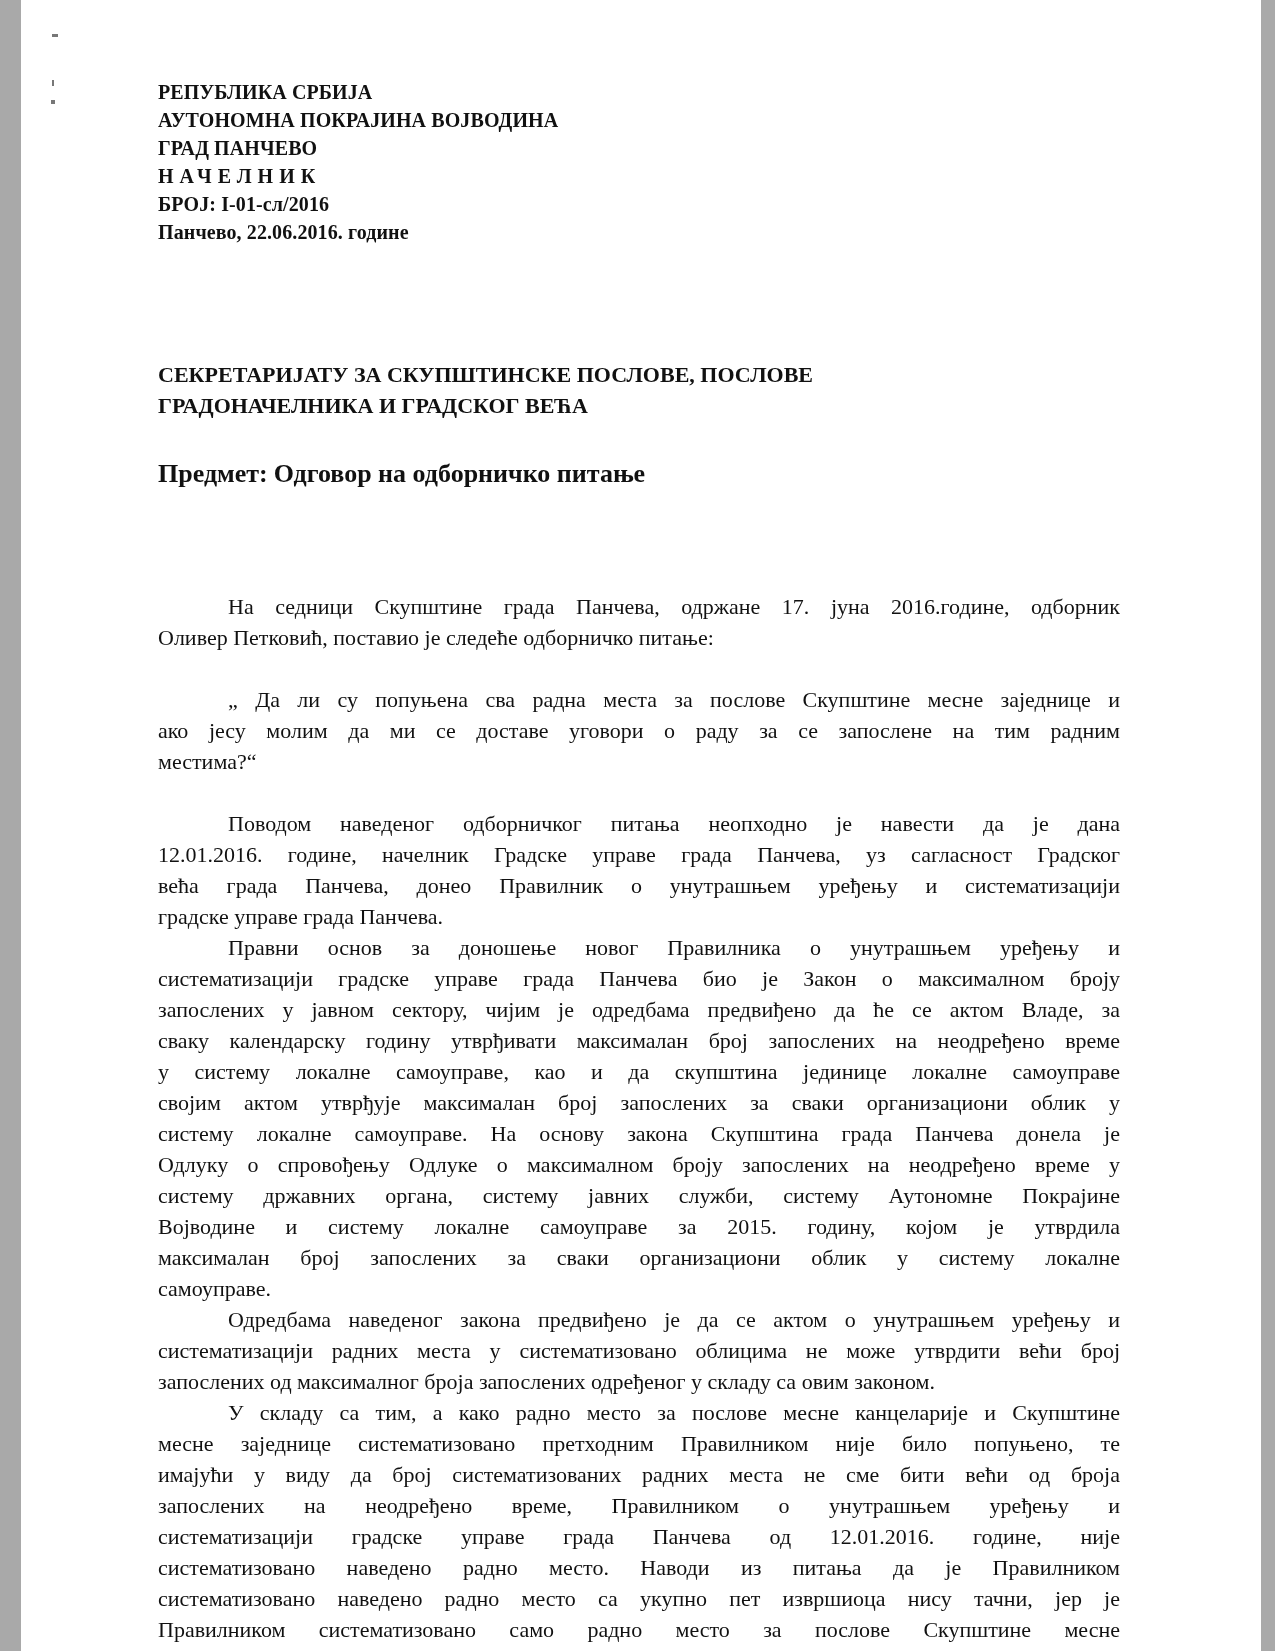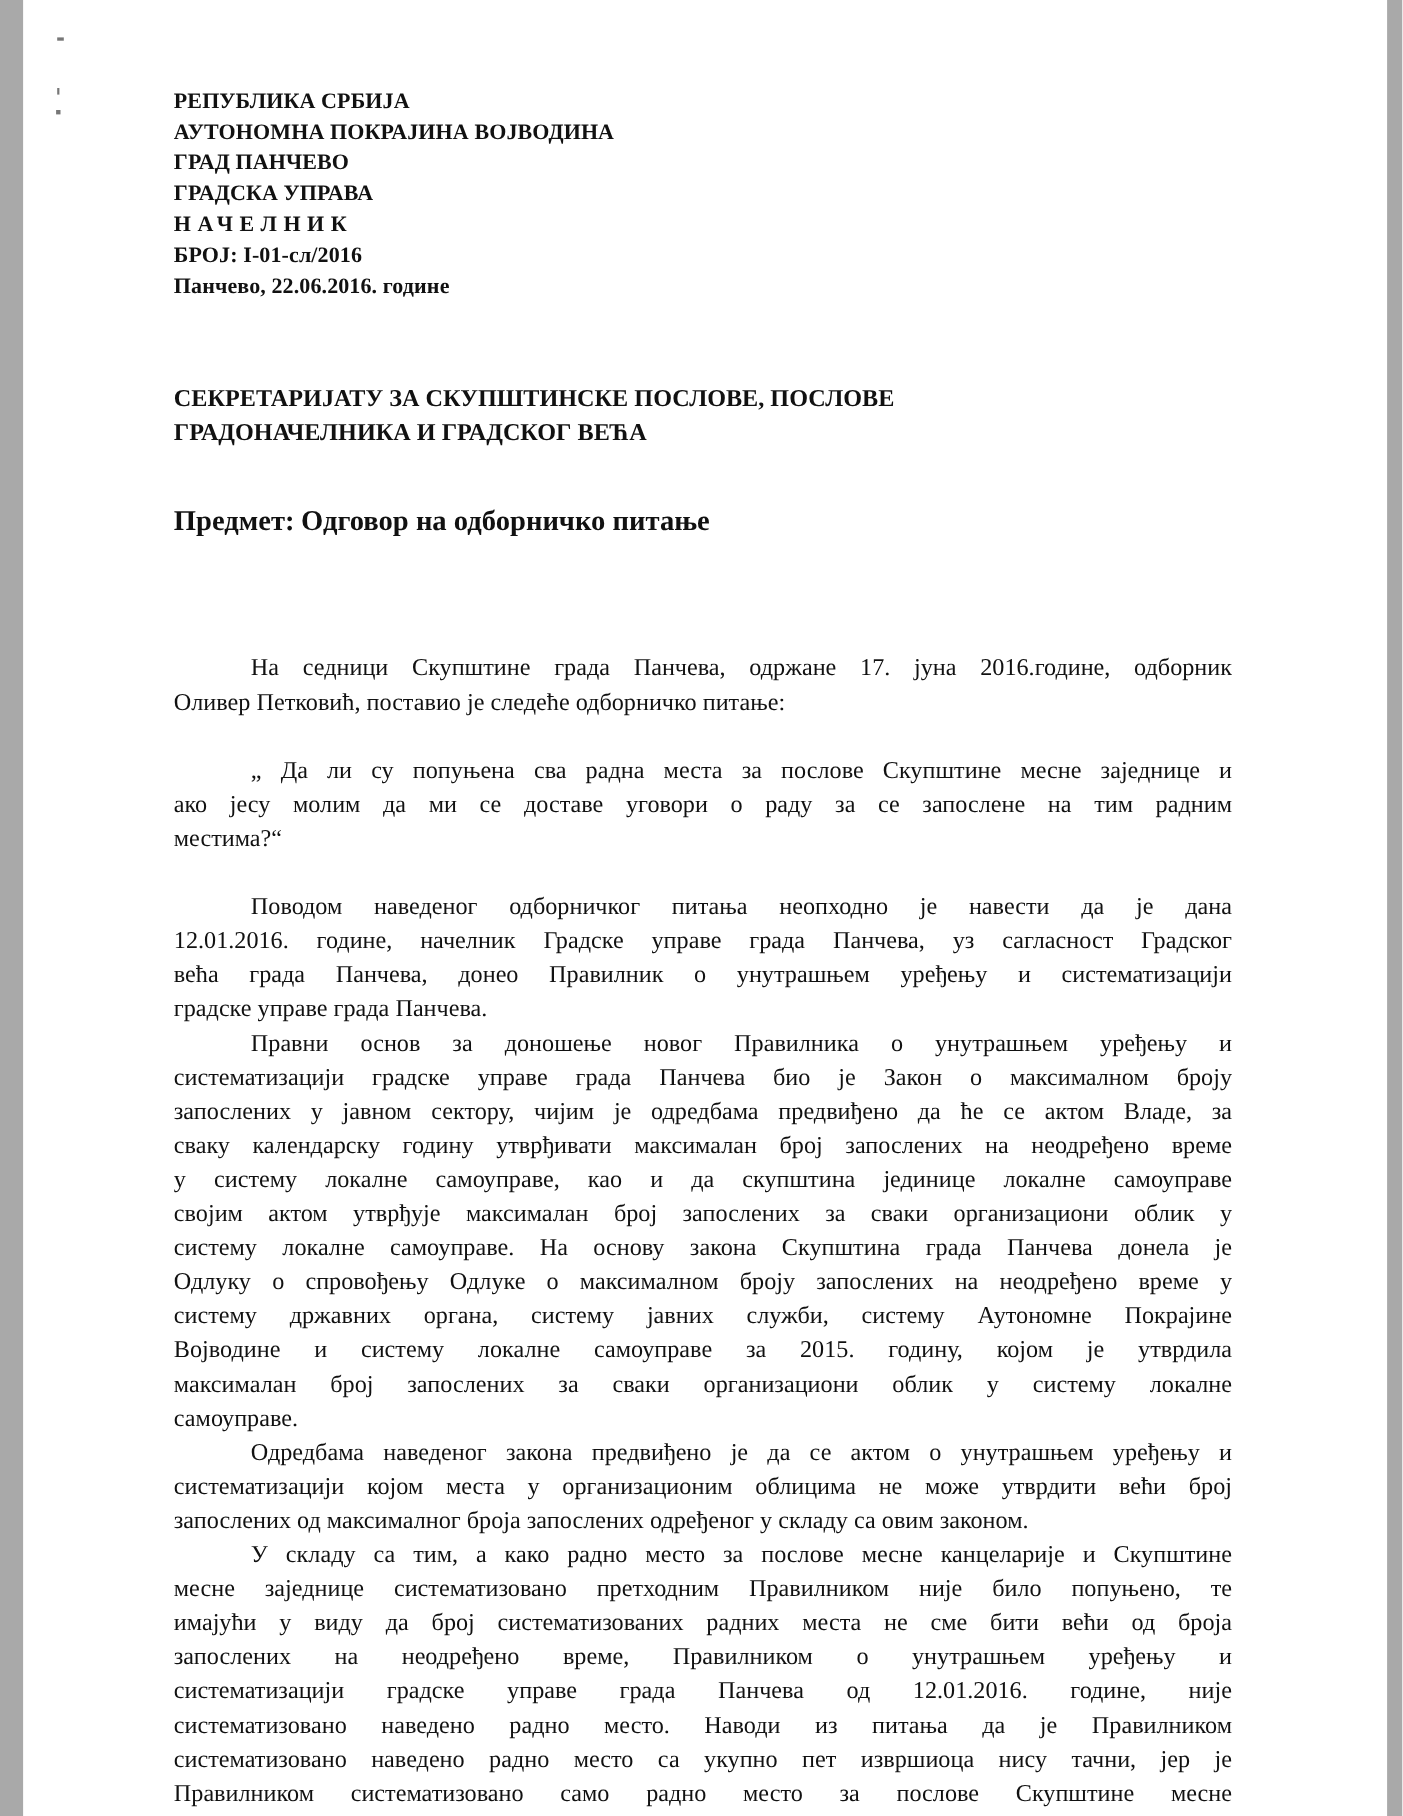--- a/index.html
+++ b/index.html
@@ -11,21 +11,21 @@
   }
   .edge-left { position: absolute; left: 0; top: 0; width: 21px; height: 1651px; background: #a9a9a9; }
   .edge-right { position: absolute; left: 1261px; top: 0; width: 14px; height: 1651px; background: #a9a9a9; }
   .speck { position: absolute; background: #777; }
   .header { position: absolute; left: 158px; top: 78px; }
   .header .hline {
     font-weight: bold; font-size: 20px; line-height: 28px; height: 28px;
     white-space: nowrap; letter-spacing: 0.1px;
   }
   .header .spaced { letter-spacing: 6px; }
-  .recipient { position: absolute; left: 158px; top: 346px; }
+  .recipient { position: absolute; left: 158px; top: 359px; }
   .recipient .rline { font-weight: bold; font-size: 22px; line-height: 31px; white-space: nowrap; }
   .subject { position: absolute; left: 158px; top: 458px; font-weight: bold; font-size: 26px; line-height: 31px; white-space: nowrap; }
   .subject .label { margin-right: 6px; }
   .body { position: absolute; left: 158px; top: 591px; width: 962px; }
   .para { margin: 0; }
   .line {
     font-size: 22px; line-height: 31px; height: 31px;
     text-align: justify; text-align-last: justify; white-space: nowrap; overflow: hidden;
   }
   .line.indent { padding-left: 70px; }
@@ -38,21 +38,20 @@
 <div class="edge-left"></div>
 <div class="edge-right"></div>
 <div class="speck" style="left:52px;top:34px;width:6px;height:3px;"></div>
 <div class="speck" style="left:52px;top:80px;width:2px;height:6px;"></div>
 <div class="speck" style="left:51px;top:100px;width:4px;height:4px;"></div>
 
 <div class="header">
   <div class="hline">РЕПУБЛИКА СРБИЈА</div>
   <div class="hline">АУТОНОМНА ПОКРАЈИНА ВОЈВОДИНА</div>
   <div class="hline">ГРАД ПАНЧЕВО</div>
-  <div class="hline">ГРАДСКА УПРАВА</div>
   <div class="hline spaced">НАЧЕЛНИК</div>
   <div class="hline">БРОЈ: I-01-сл/2016</div>
   <div class="hline">Панчево, 22.06.2016. године</div>
 </div>
 
 <div class="recipient">
   <div class="rline">СЕКРЕТАРИЈАТУ ЗА СКУПШТИНСКЕ ПОСЛОВЕ, ПОСЛОВЕ</div>
   <div class="rline">ГРАДОНАЧЕЛНИКА И ГРАДСКОГ ВЕЋА</div>
 </div>
 
@@ -87,21 +86,21 @@
     <div class="line"><span style="white-space: nowrap;">својим актом утврђује максималан број запослених за сваки организациони облик у</span></div>
     <div class="line"><span style="white-space: nowrap;">систему локалне самоуправе. На основу закона Скупштина града Панчева донела је</span></div>
     <div class="line"><span style="white-space: nowrap;">Одлуку о спровођењу Одлуке о максималном  броју запослених на неодређено време у</span></div>
     <div class="line"><span style="white-space: nowrap;">систему државних органа, систему јавних служби, систему Аутономне Покрајине</span></div>
     <div class="line"><span style="white-space: nowrap;">Војводине и систему локалне самоуправе за 2015. годину, којом је утврдила</span></div>
     <div class="line"><span style="white-space: nowrap;">максималан број запослених за сваки организациони облик у систему локалне</span></div>
     <div class="line last">самоуправе.</div>
   </div>
   <div class="para">
     <div class="line indent"><span style="white-space: nowrap;">Одредбама наведеног закона предвиђено је да се актом о унутрашњем уређењу и</span></div>
-    <div class="line"><span style="white-space: nowrap;">систематизацији којом места у организационим облицима не може утврдити већи број</span></div>
+    <div class="line"><span style="white-space: nowrap;">систематизацији радних места у систематизовано облицима не може утврдити већи број</span></div>
     <div class="line last">запослених од максималног броја запослених одређеног у складу са овим законом.</div>
   </div>
   <div class="para">
     <div class="line indent"><span style="white-space: nowrap; margin-top: 44px;">У складу са тим, а како радно место за послове месне канцеларије и Скупштине</span></div>
     <div class="line"><span style="white-space: nowrap;">месне заједнице систематизовано претходним Правилником није било попуњено, те</span></div>
     <div class="line"><span style="white-space: nowrap;">имајући у виду да број систематизованих радних места не сме бити већи од броја</span></div>
     <div class="line"><span style="white-space: nowrap;">запослених на неодређено време, Правилником о  унутрашњем уређењу и</span></div>
     <div class="line"><span style="white-space: nowrap;">систематизацији градске управе града Панчева од 12.01.2016. године, није</span></div>
     <div class="line"><span style="white-space: nowrap;">систематизовано наведено радно место. Наводи из питања да је Правилником</span></div>
     <div class="line"><span style="white-space: nowrap;">систематизовано наведено радно место са укупно пет извршиоца нису тачни, јер је</span></div>

